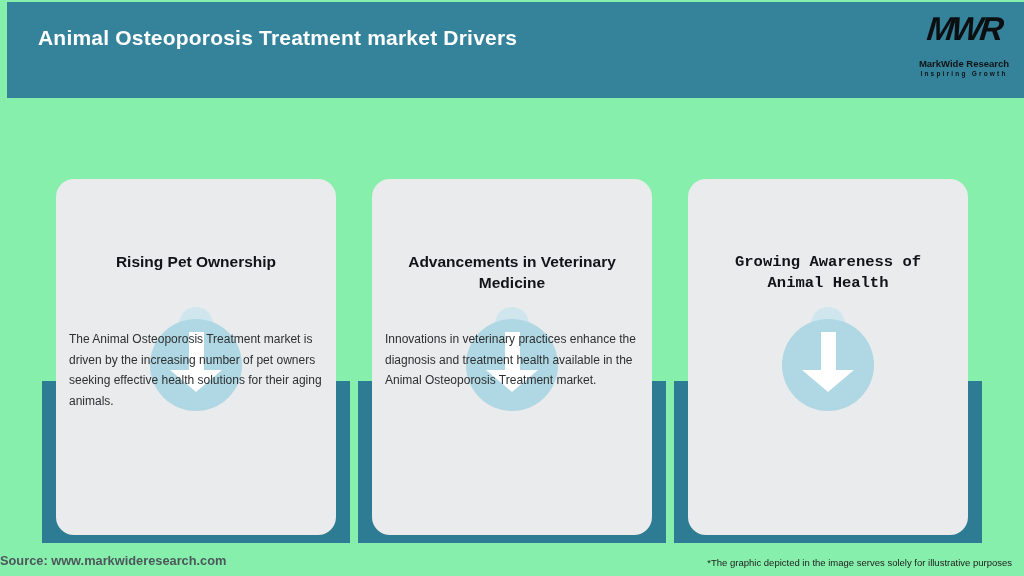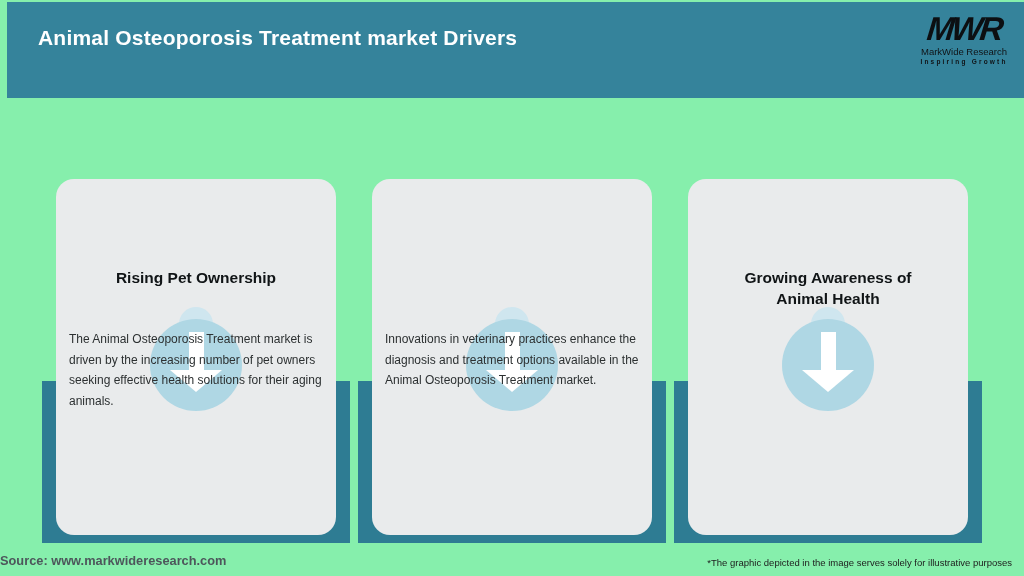--- a/index.html
+++ b/index.html
@@ -21,28 +21,28 @@
   }
   .logo {
     position:absolute; right:12px; top:10px; width:96px; text-align:center;
     color:#101316;
   }
   .logo-mark {
     font-size:33px; font-weight:800; font-style:italic; line-height:1;
     letter-spacing:-3px; transform:skewX(-6deg);
     color:#0c0f12; white-space:nowrap;
   }
-  .logo-name  { font-size:9.5px; font-weight:normal; margin-top:1px; white-space:nowrap; }
+  .logo-name  { font-size:9.5px; font-weight:bold; margin-top:13px; white-space:nowrap; }
   .logo-tagline { font-size:6.5px; font-weight:bold; letter-spacing:2.2px; margin-top:1px; white-space:nowrap; }
 
   
   .card-group { position:absolute; top:0; width:308px; height:576px; }
   .group-1 { left:42px; }
   .group-2 { left:358px; }
-  .group-3 { left:674px; }
+  .group-3 { left:674px;font-family:Liberation Mono, monospace; }
 
   .card-backdrop {
     position:absolute; left:0; top:381px; width:308px; height:162px;
     background:var(--band-teal);
   }
   .driver-card {
     position:absolute; left:14px; top:179px; width:280px; height:356px;
     background:var(--card-gray); border-radius:18px;
   }
   .halo-circle {
@@ -62,21 +62,21 @@
   .arrow-head {
     position:absolute; left:50%; top:51px; width:0; height:0;
     margin-left:-26px;
     border-left:26px solid transparent;
     border-right:26px solid transparent;
     border-top:22px solid var(--arrow-white);
   }
   .card-title {
     position:absolute; left:20px; right:20px; top:73px;
     text-align:center; white-space:pre-line;
-    font-size:15.5px; font-weight:bold; line-height:20.5px; color:#101416;margin-top:16px;
+    font-size:15.5px; font-weight:bold; line-height:20.5px; color:#101416;
   }
   .card-description {
     position:absolute; left:13px; right:11px; top:150px;
     font-size:12px; line-height:20.5px; color:#2c3031;
   }
 
   
   .source-text {
     position:absolute; left:0; right:0; top:553px; text-align:left;
     font-size:12.8px; font-weight:bold; color:#4d565b;
@@ -114,21 +114,23 @@
   </div>
 
   <div class="card-group group-2">
     <div class="card-backdrop"></div>
     <div class="driver-card">
       <div class="halo-circle"></div>
       <div class="arrow-circle">
         <div class="arrow-stem"></div>
         <div class="arrow-head"></div>
       </div>
-      <div class="card-description">Innovations in veterinary practices enhance the diagnosis and treatment options available in the Animal Osteoporosis Treatment market.</div>
+      <div class="card-title">Advancements in Veterinary
+Medicine</div>
+      <div class="card-description">Innovations in veterinary practices enhance the diagnosis and treatment health available in the Animal Osteoporosis Treatment market.</div>
     </div>
   </div>
 
   <div class="card-group group-3">
     <div class="card-backdrop"></div>
     <div class="driver-card">
       <div class="halo-circle"></div>
       <div class="arrow-circle">
         <div class="arrow-stem"></div>
         <div class="arrow-head"></div>

